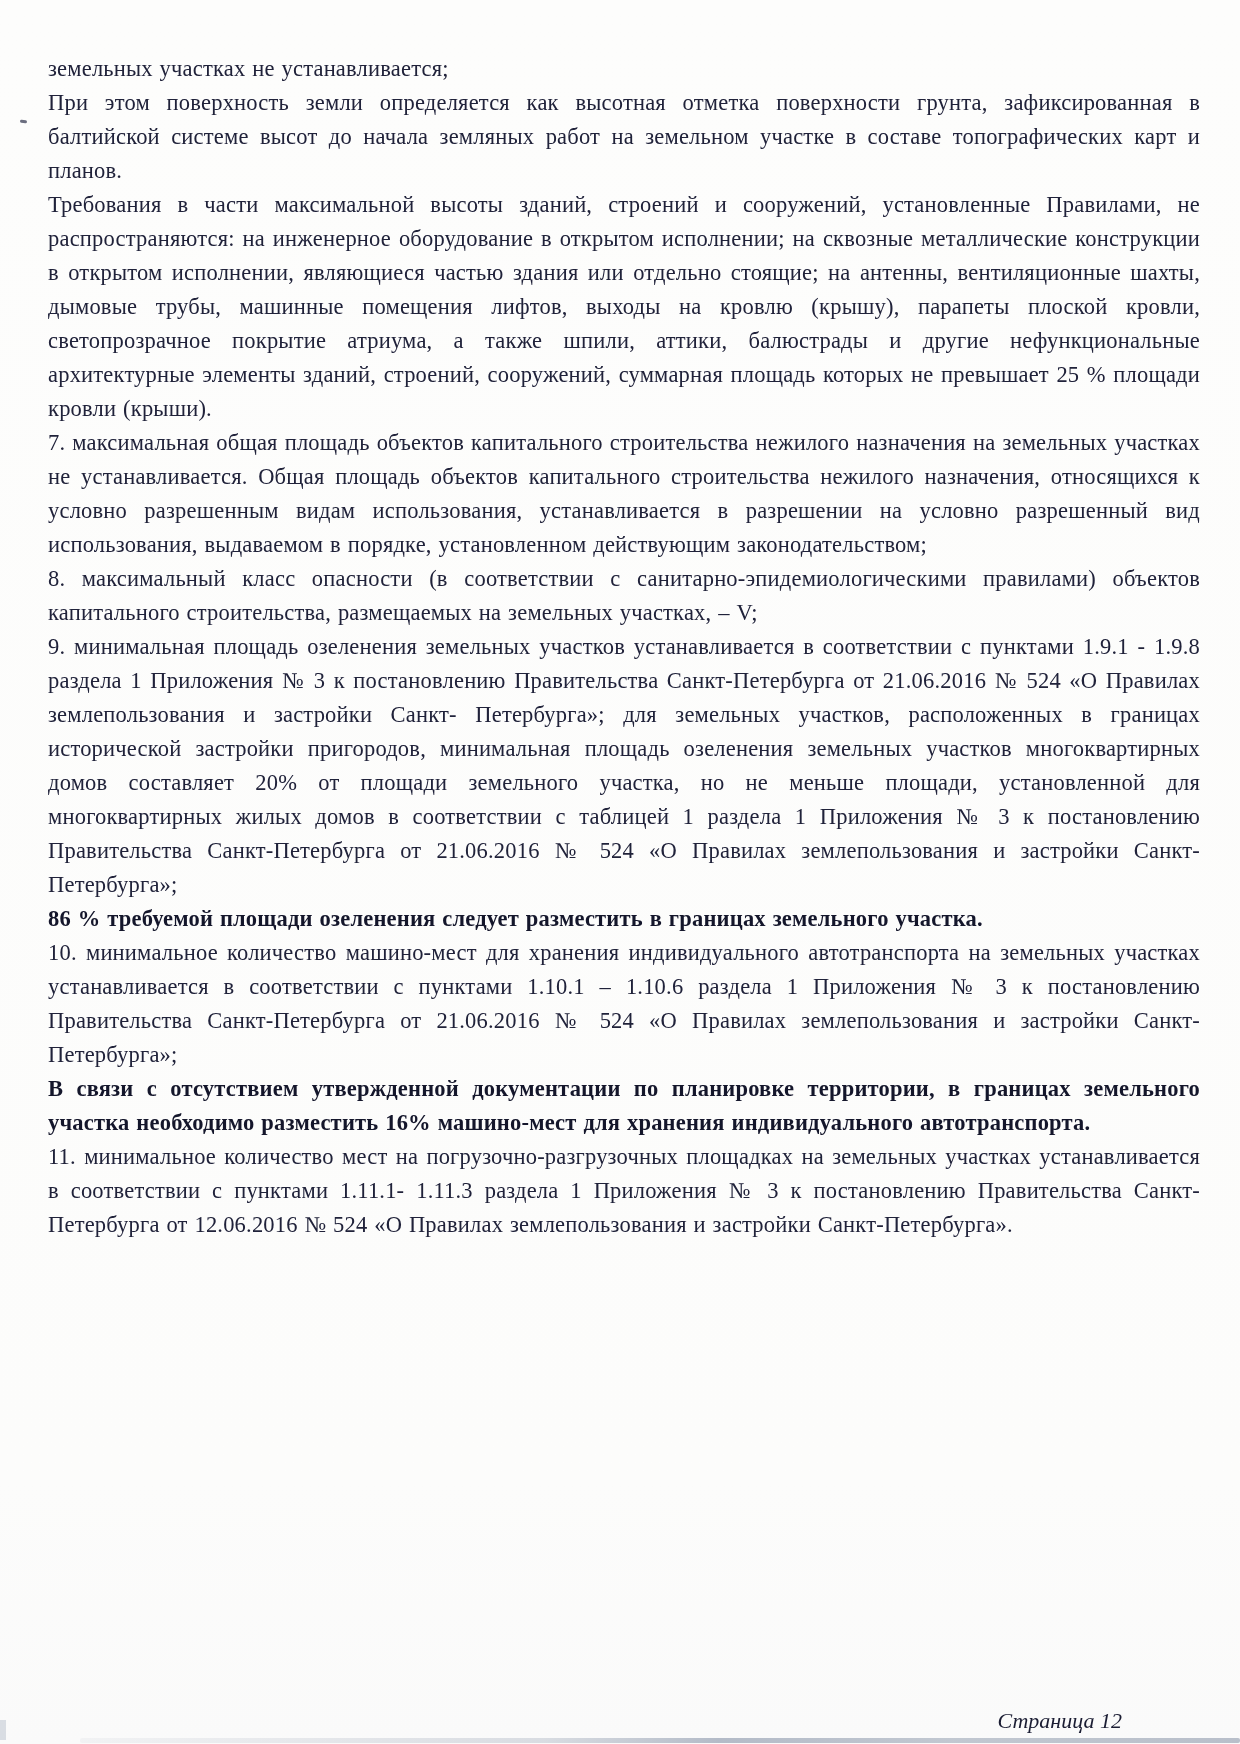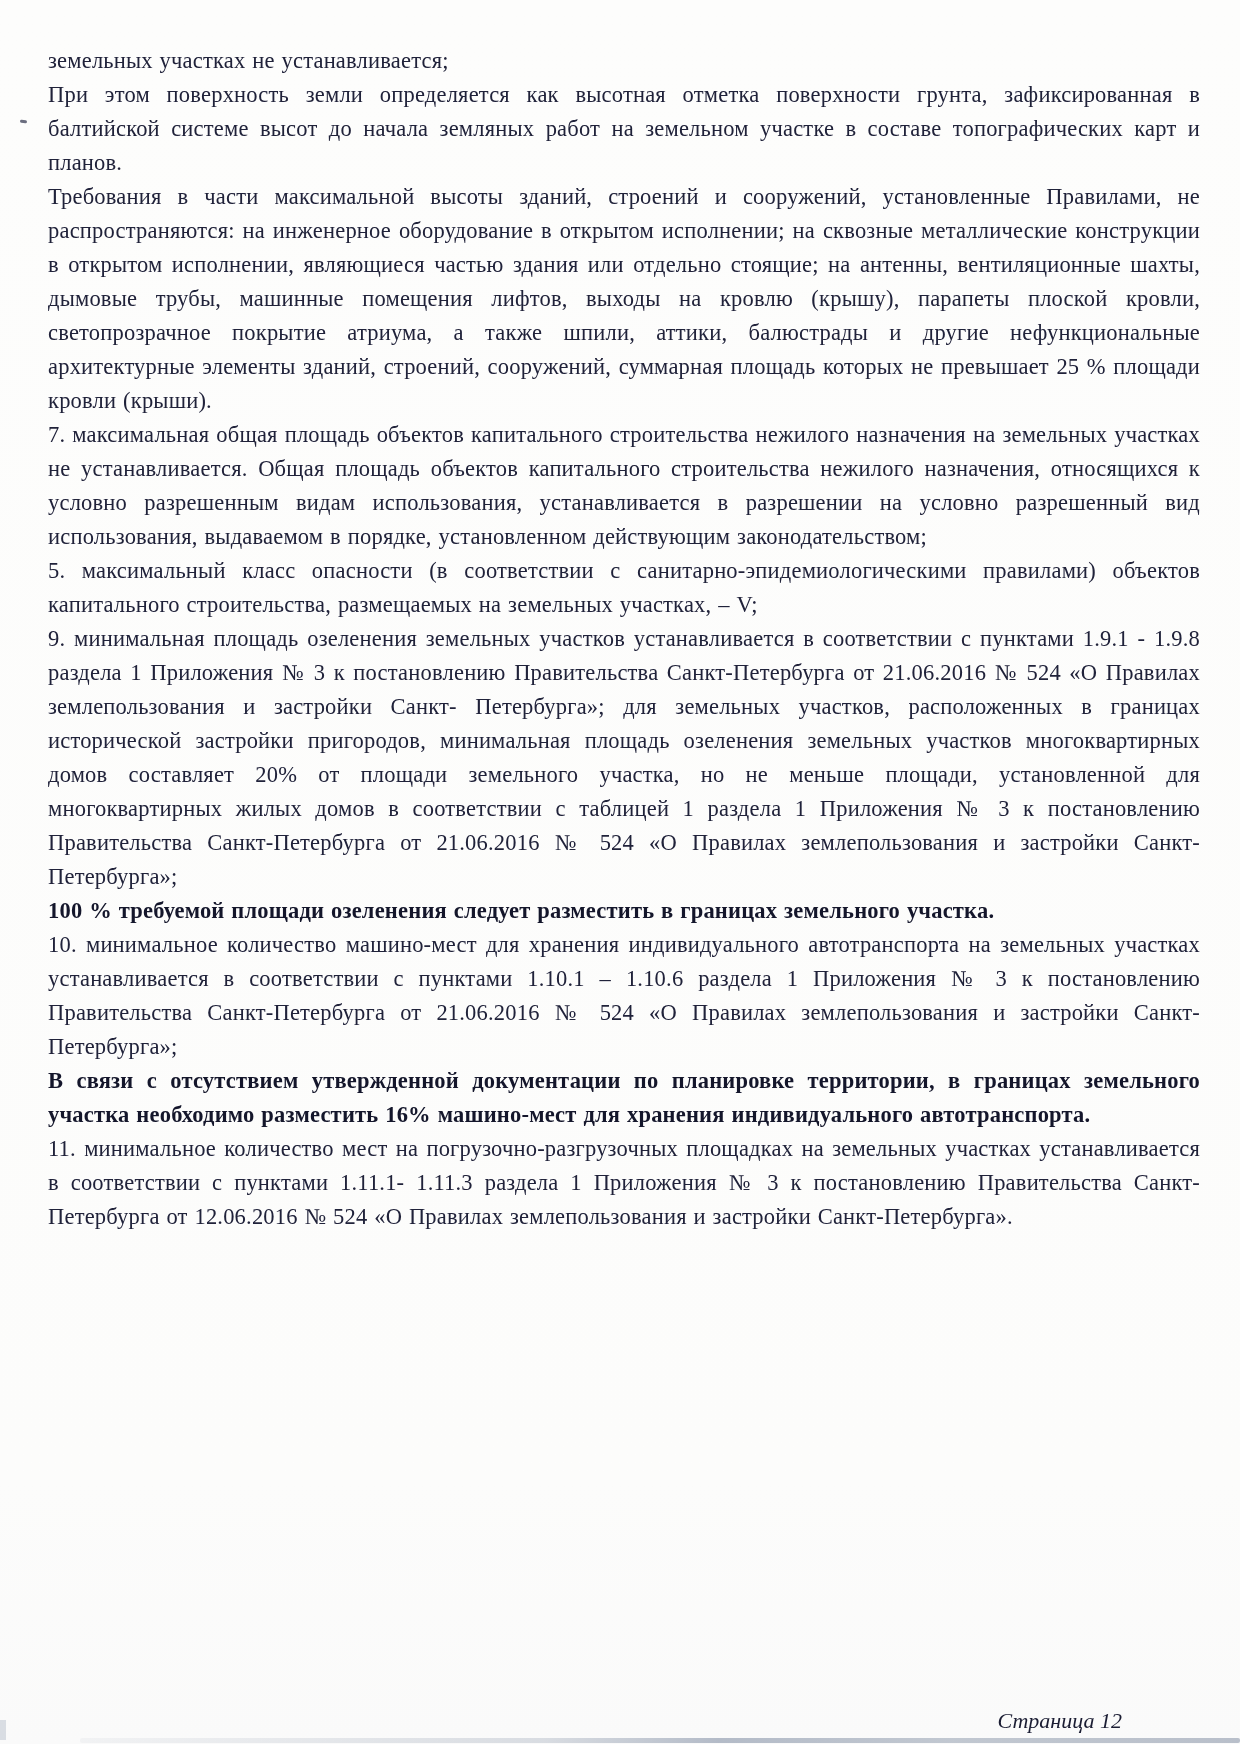--- a/index.html
+++ b/index.html
@@ -12,21 +12,21 @@
     width: 1240px;
     height: 1744px;
     margin: 0 auto;
     background: linear-gradient(180deg, #fdfdfc 0%, #fcfcfb 85%, #fafafa 100%);
     overflow: hidden;
     font-family: "Liberation Serif", "DejaVu Serif", serif;
     color: #20223a;
   }
   .text-block {
     position: absolute;
-    top: 44px;
+    top: 52px;
     left: 48px;
     width: 1152px;
   }
   .text-block p {
     margin: 0;
     font-size: 22.5px;
     line-height: 34px;
     text-align: justify;
     letter-spacing: 0.2px;
     word-spacing: 1px;
@@ -82,23 +82,23 @@
 
 <div class="page">
 
   <div class="margin-mark"></div>
 
   <main class="text-block">
     <p>земельных участках не устанавливается;</p>
     <p>При этом поверхность земли определяется как высотная отметка поверхности грунта, зафиксированная в балтийской системе высот до начала земляных работ на земельном участке в составе топографических карт и планов.</p>
     <p>Требования в части максимальной высоты зданий, строений и сооружений, установленные Правилами, не распространяются: на инженерное оборудование в открытом исполнении; на сквозные металлические конструкции в открытом исполнении, являющиеся частью здания или отдельно стоящие; на антенны, вентиляционные шахты,  дымовые трубы, машинные помещения лифтов, выходы на кровлю (крышу), парапеты плоской кровли, светопрозрачное покрытие атриума, а также шпили, аттики, балюстрады и другие нефункциональные архитектурные элементы зданий, строений, сооружений, суммарная площадь которых не превышает 25 % площади кровли (крыши).</p>
     <p>7. максимальная общая площадь объектов капитального строительства нежилого назначения на земельных участках не устанавливается. Общая площадь объектов капитального строительства нежилого назначения, относящихся к условно разрешенным видам использования, устанавливается в разрешении на условно разрешенный вид использования, выдаваемом в порядке, установленном действующим законодательством;</p>
-    <p>5. максимальный класс опасности (в соответствии с санитарно-эпидемиологическими правилами) объектов капитального строительства, размещаемых на земельных участках, – V;</p>
+    <p>8. максимальный класс опасности (в соответствии с санитарно-эпидемиологическими правилами) объектов капитального строительства, размещаемых на земельных участках, – V;</p>
     <p>9. минимальная площадь озеленения земельных участков устанавливается в соответствии с пунктами 1.9.1 - 1.9.8 раздела 1 Приложения № 3 к постановлению Правительства Санкт-Петербурга от 21.06.2016 № 524 «О Правилах землепользования и застройки Санкт- Петербурга»; для земельных участков, расположенных в границах исторической застройки пригородов, минимальная площадь озеленения земельных участков многоквартирных домов составляет 20% от площади земельного участка, но не меньше площади, установленной для многоквартирных жилых домов в соответствии с таблицей 1 раздела 1 Приложения № 3 к постановлению Правительства Санкт-Петербурга от 21.06.2016 № 524 «О Правилах землепользования и застройки Санкт-Петербурга»;</p>
-    <p class="bold">100 % требуемой площади озеленения следует разместить в границах земельного участка.</p>
+    <p class="bold">86 % требуемой площади озеленения следует разместить в границах земельного участка.</p>
     <p>10. минимальное количество машино-мест для хранения индивидуального автотранспорта на земельных участках устанавливается в соответствии с пунктами 1.10.1 – 1.10.6 раздела 1 Приложения № 3 к постановлению Правительства Санкт-Петербурга от 21.06.2016 № 524 «О Правилах землепользования и застройки Санкт-Петербурга»;</p>
     <p class="bold">В связи с отсутствием утвержденной документации по планировке территории, в границах земельного участка необходимо разместить 16% машино-мест для хранения индивидуального автотранспорта.</p>
     <p>11. минимальное количество мест на погрузочно-разгрузочных площадках на земельных участках устанавливается в соответствии с пунктами 1.11.1- 1.11.3 раздела 1 Приложения № 3 к постановлению Правительства Санкт-Петербурга от 12.06.2016 № 524 «О Правилах землепользования и застройки Санкт-Петербурга».</p>
   </main>
 
   <footer class="page-footer">
     <span>Страница 12</span>
   </footer>
 
   <div class="scan-strip"></div>

